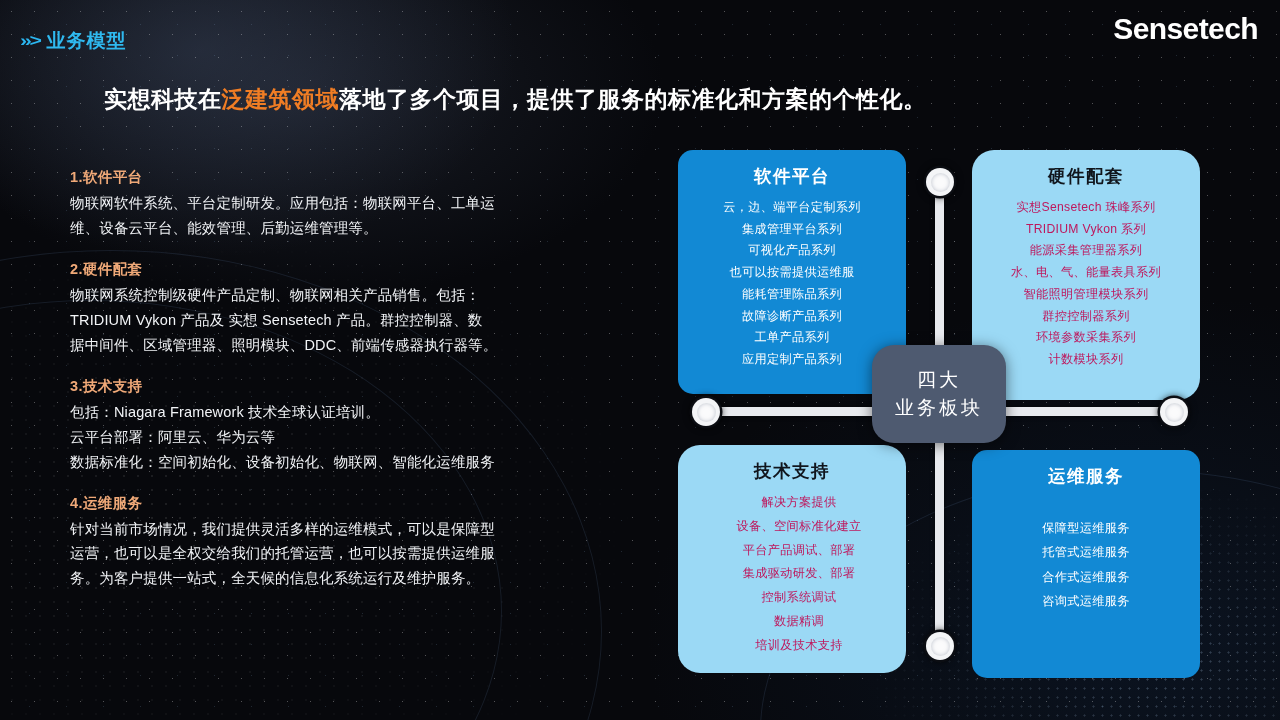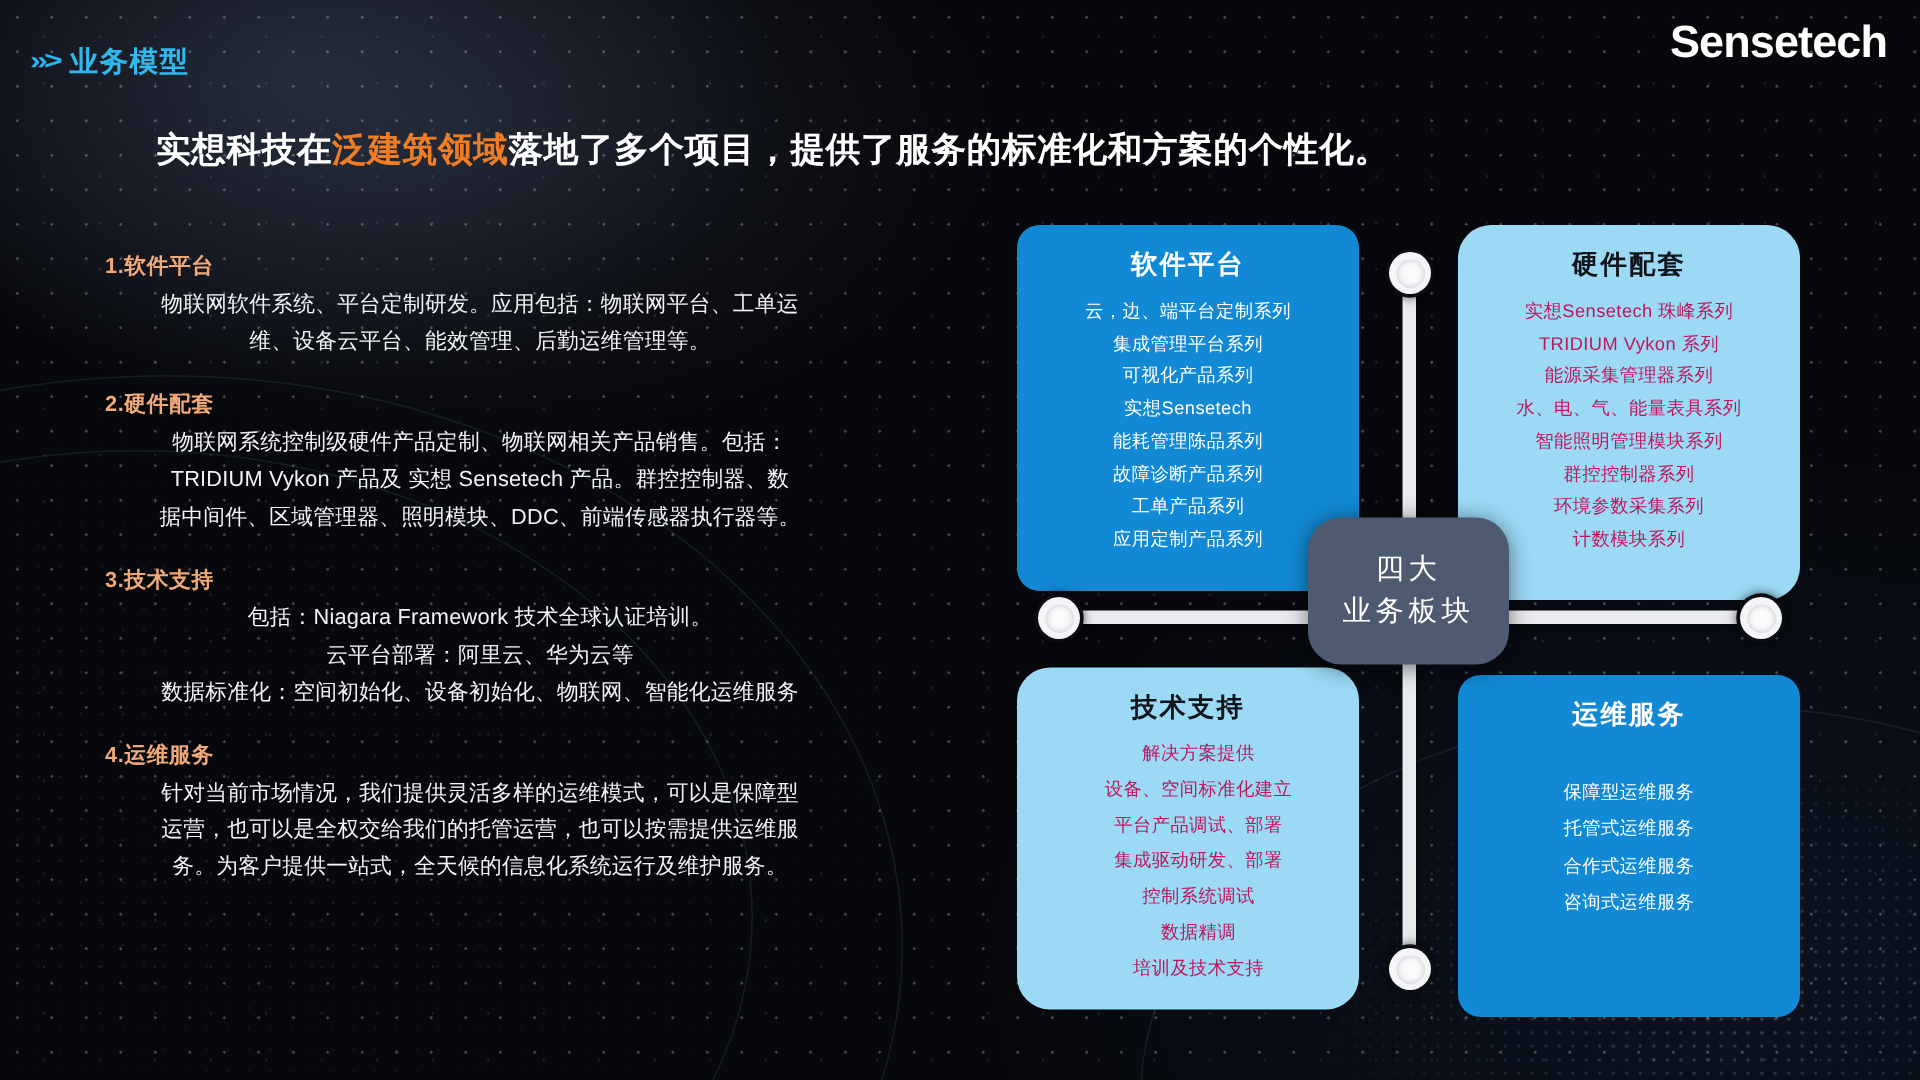--- a/index.html
+++ b/index.html
@@ -126,21 +126,20 @@
     font-size: 14.5px;
     font-weight: bold;
     margin-bottom: 4px;
     letter-spacing: .4px;
   }
   .blk-body {
     color: #f2f4f7;
     font-size: 14.5px;
     line-height: 1.72;
     letter-spacing: .15px;
-    text-align: center;
   }
   .blk-body .ln { display: block; }
 
   
   .diagram {
     position: absolute;
     left: 660px; top: 140px;
     width: 560px; height: 545px;
   }
   .connector {
@@ -292,21 +291,21 @@
     <div class="connector conn-v" style="left:275px; top:42px;  height:230px;"></div>
     <div class="connector conn-v" style="left:275px; top:272px; height:235px;"></div>
     <div class="connector conn-h" style="left:46px;  top:267px; width:230px;"></div>
     <div class="connector conn-h" style="left:275px; top:267px; width:232px;"></div>
 
     <div class="card blue" id="card-software">
       <div class="card-title">软件平台</div>
       <div class="card-item">云，边、端平台定制系列</div>
       <div class="card-item">集成管理平台系列</div>
       <div class="card-item">可视化产品系列</div>
-      <div class="card-item">实想Sensetech</div>
+      <div class="card-item">也可以按需提供运维服</div>
       <div class="card-item">能耗管理陈品系列</div>
       <div class="card-item">故障诊断产品系列</div>
       <div class="card-item">工单产品系列</div>
       <div class="card-item">应用定制产品系列</div>
     </div>
 
     <div class="card light" id="card-hardware">
       <div class="card-title">硬件配套</div>
       <div class="card-item">实想Sensetech 珠峰系列</div>
       <div class="card-item">TRIDIUM Vykon 系列</div>

